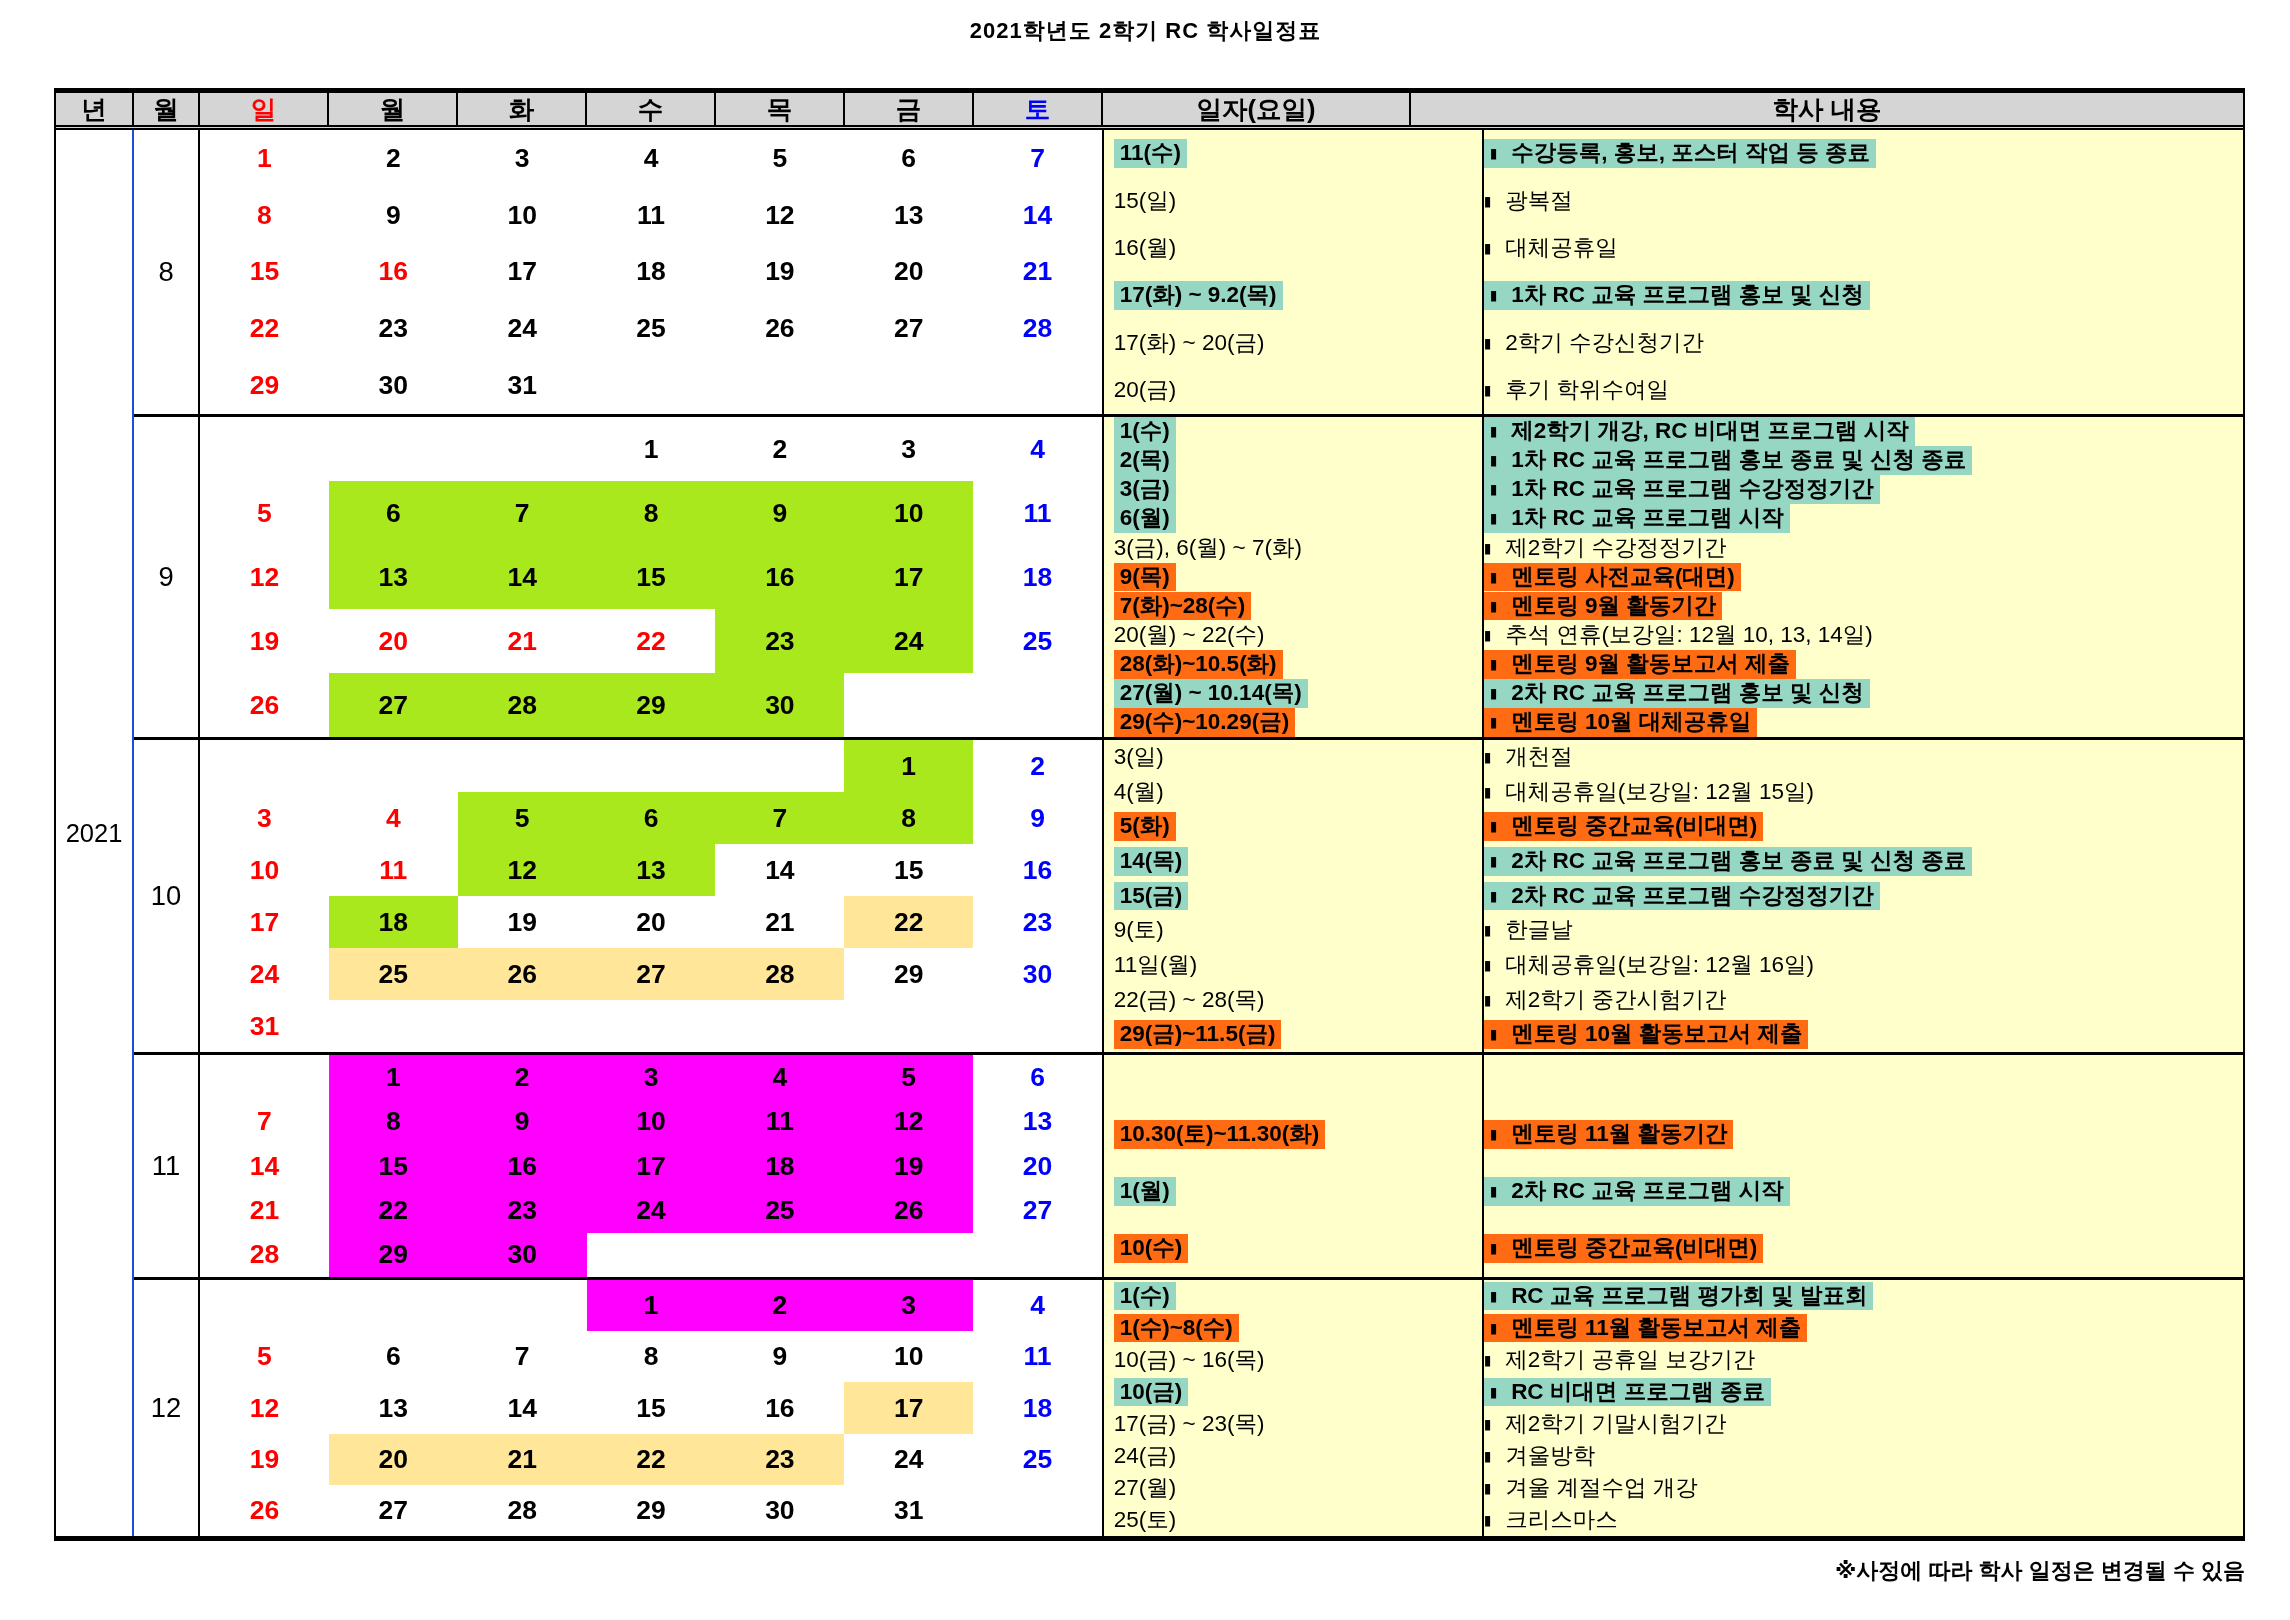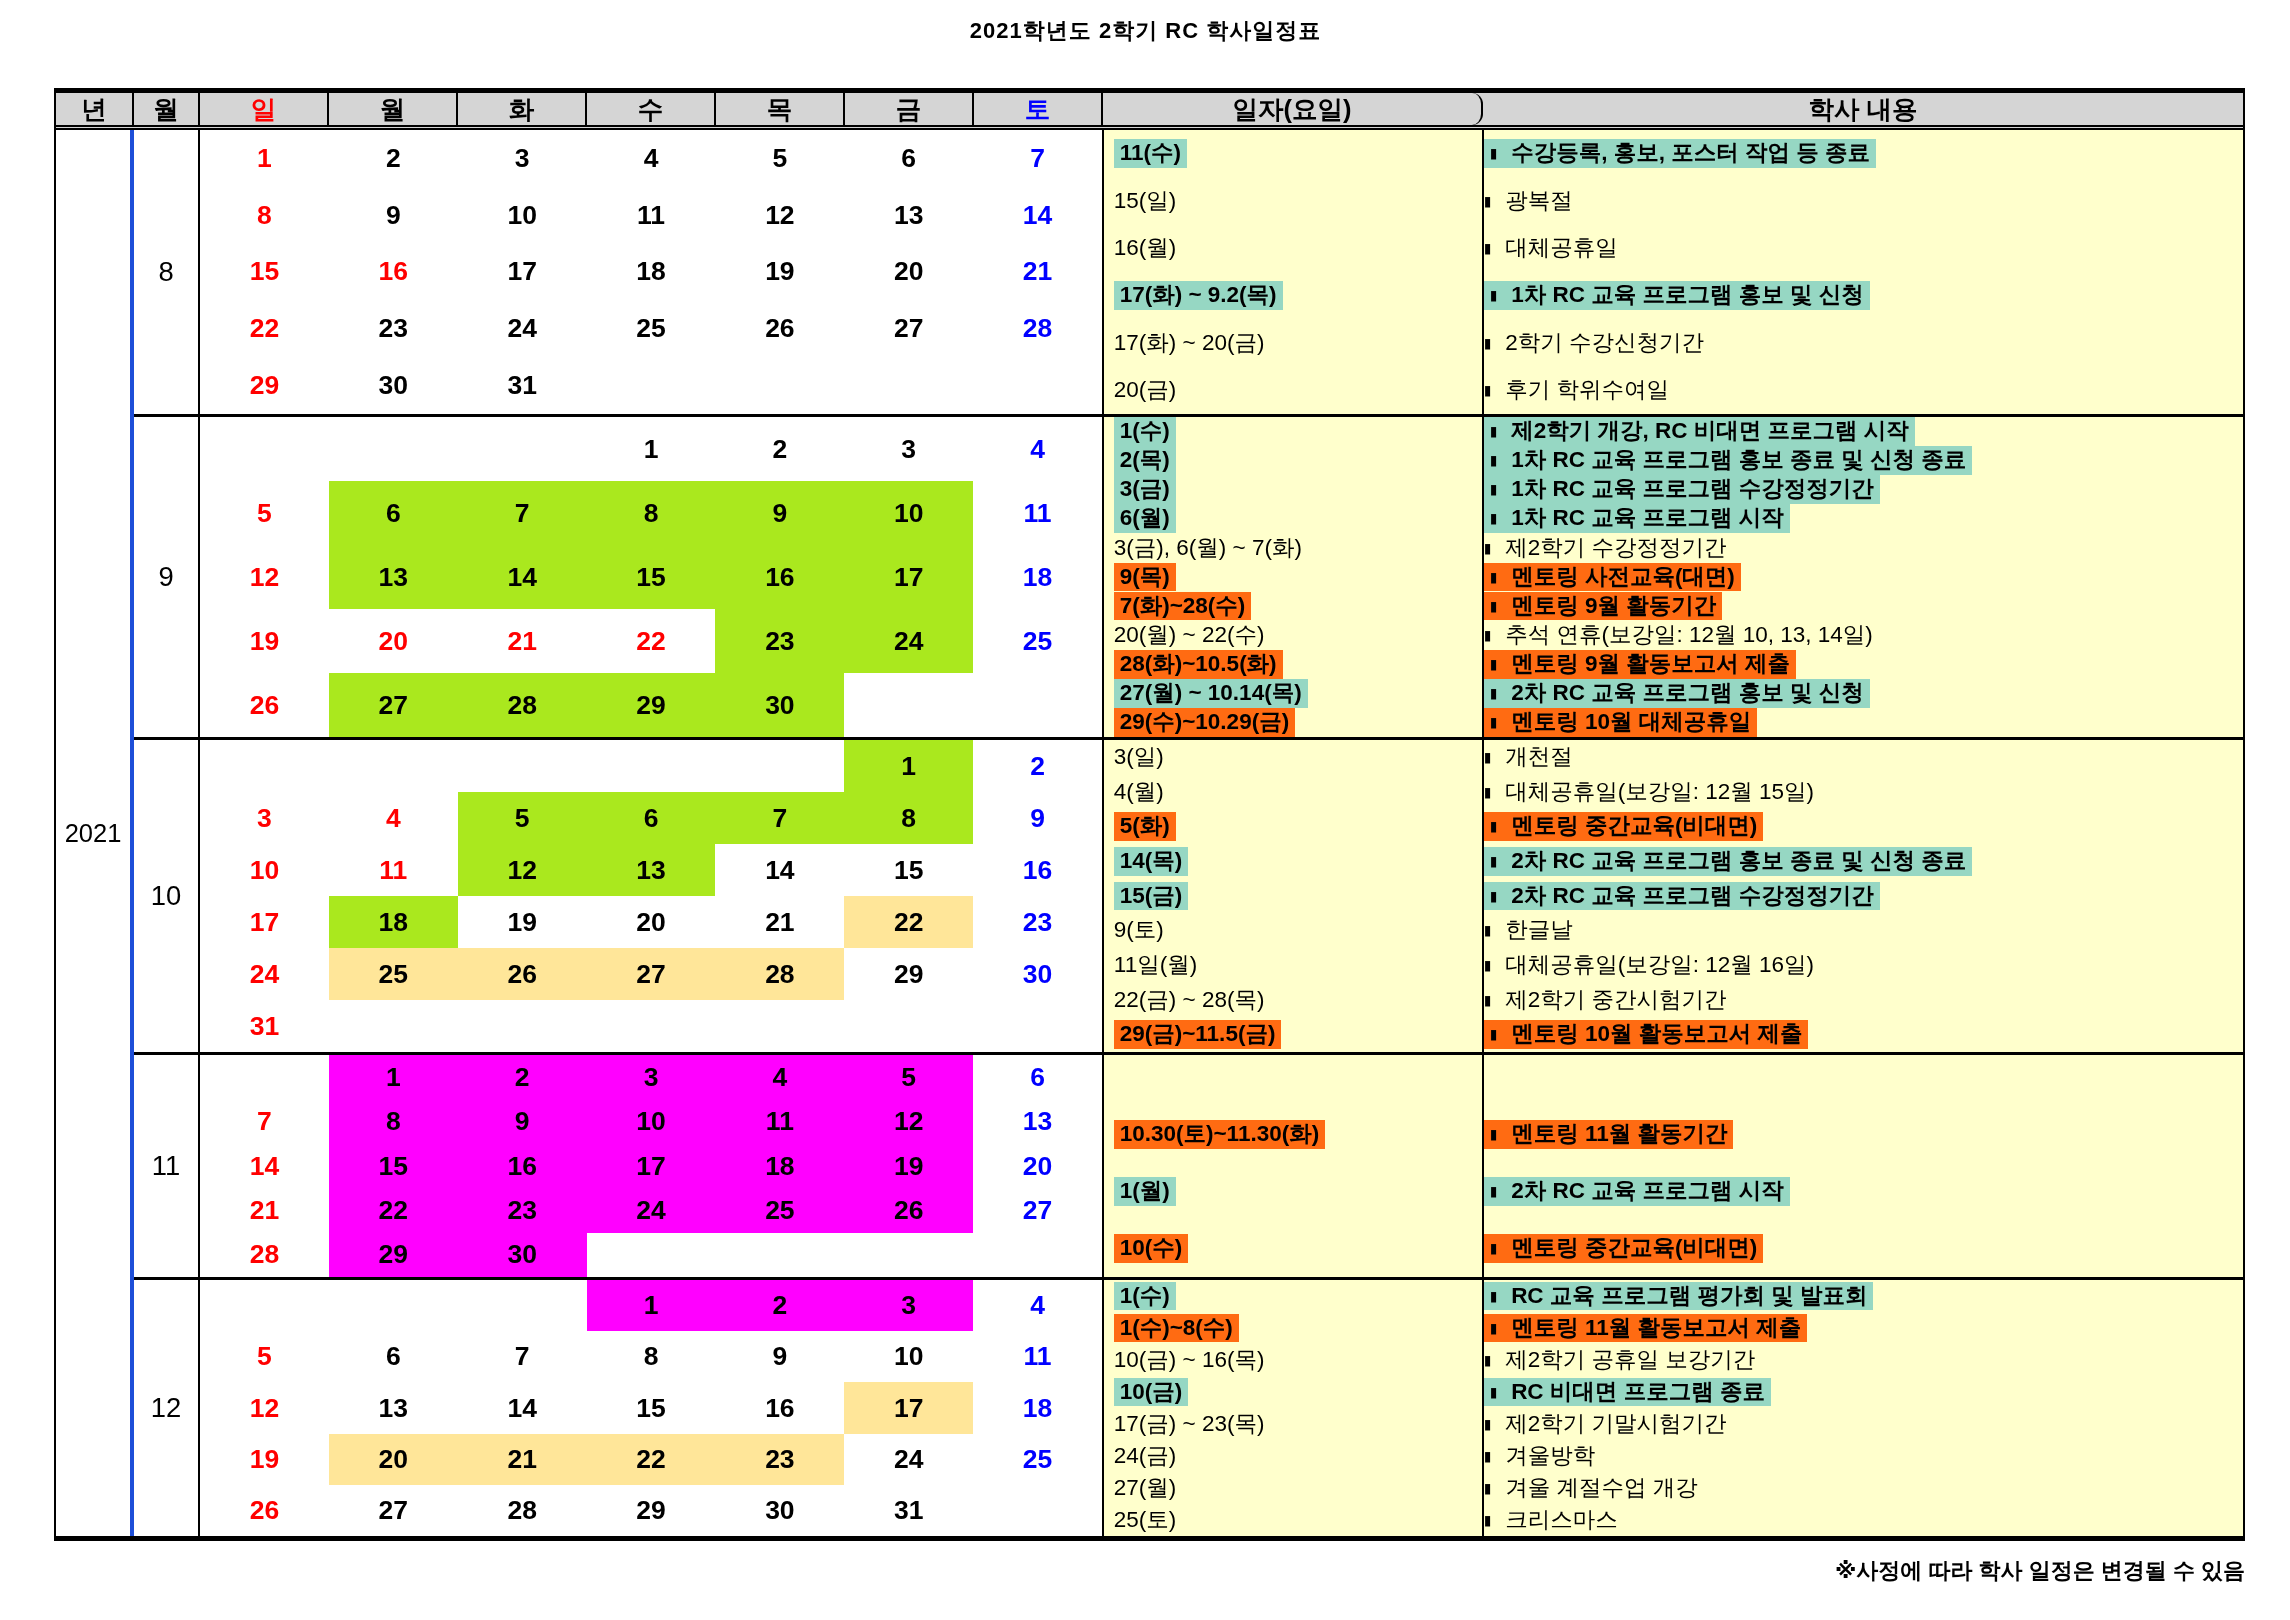--- a/index.html
+++ b/index.html
@@ -5,26 +5,26 @@
   html,body{margin:0;padding:0;background:#ffffff;}
   body{width:2291px;height:1620px;position:relative;font-family:"Liberation Sans","DejaVu Sans",sans-serif;color:#000;}
   .page-title{position:absolute;top:15.7px;left:0;width:2291px;text-align:center;font-size:22px;font-weight:bold;letter-spacing:1px;}
   .cal-table{position:absolute;left:54px;top:88px;width:2191px;border:2px solid #000;border-top:5.9px solid #000;border-bottom:5.9px solid #000;box-sizing:border-box;}
   .thead{display:flex;height:37px;background:#d5d5d5;border-bottom:5.9px double #000;box-sizing:border-box;}
   .th{display:flex;align-items:center;justify-content:center;font-size:25.5px;font-weight:bold;border-right:2px solid #000;box-sizing:border-box;}
   .th:last-child{border-right:none;}
   .th-year{width:78px;}
   .th-month{width:66px;}
   .th-day{width:129px;}
-  .th-date{width:380px;border-radius:11px;}
+  .th-date{width:308px;}
   .th-content{flex:1;}
   .th.sun{color:var(--red);}
   .th.sat{color:var(--blue);}
   .tbody{display:flex;}
-  .year-col{width:78px;border-right:4px solid #1d4ed8;display:flex;align-items:center;justify-content:center;font-size:25.5px;box-sizing:border-box;}
+  .year-col{width:78px;border-right:2px solid #1d4ed8;display:flex;align-items:center;justify-content:center;font-size:25.5px;box-sizing:border-box;}
   .months{flex:1;display:flex;flex-direction:column;}
   .month-section{display:flex;box-sizing:border-box;}
   .month-section + .month-section{border-top:3.9px solid #000;}
   .month-col{width:66px;border-right:2px solid #000;display:flex;align-items:center;justify-content:center;font-size:27.4px;box-sizing:border-box;background:#fff;}
   .cal-col{width:904px;border-right:2px solid #000;display:flex;flex-direction:column;box-sizing:border-box;background:#fff;}
   .week-row{flex:1;display:flex;}
   .day-cell{flex:1;display:flex;align-items:center;justify-content:center;}
   .day-cell.bg-g{background:var(--green);}
   .day-cell.bg-m{background:var(--magenta);}
   .day-cell.bg-t{background:var(--tan);}

